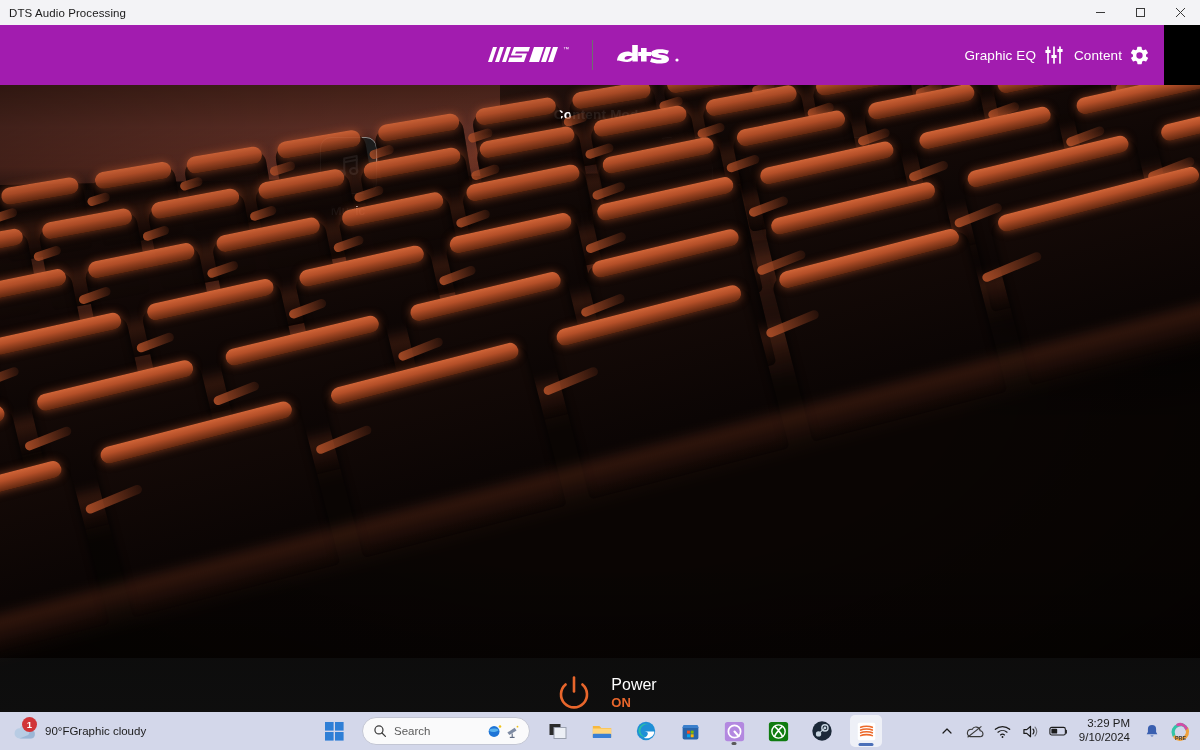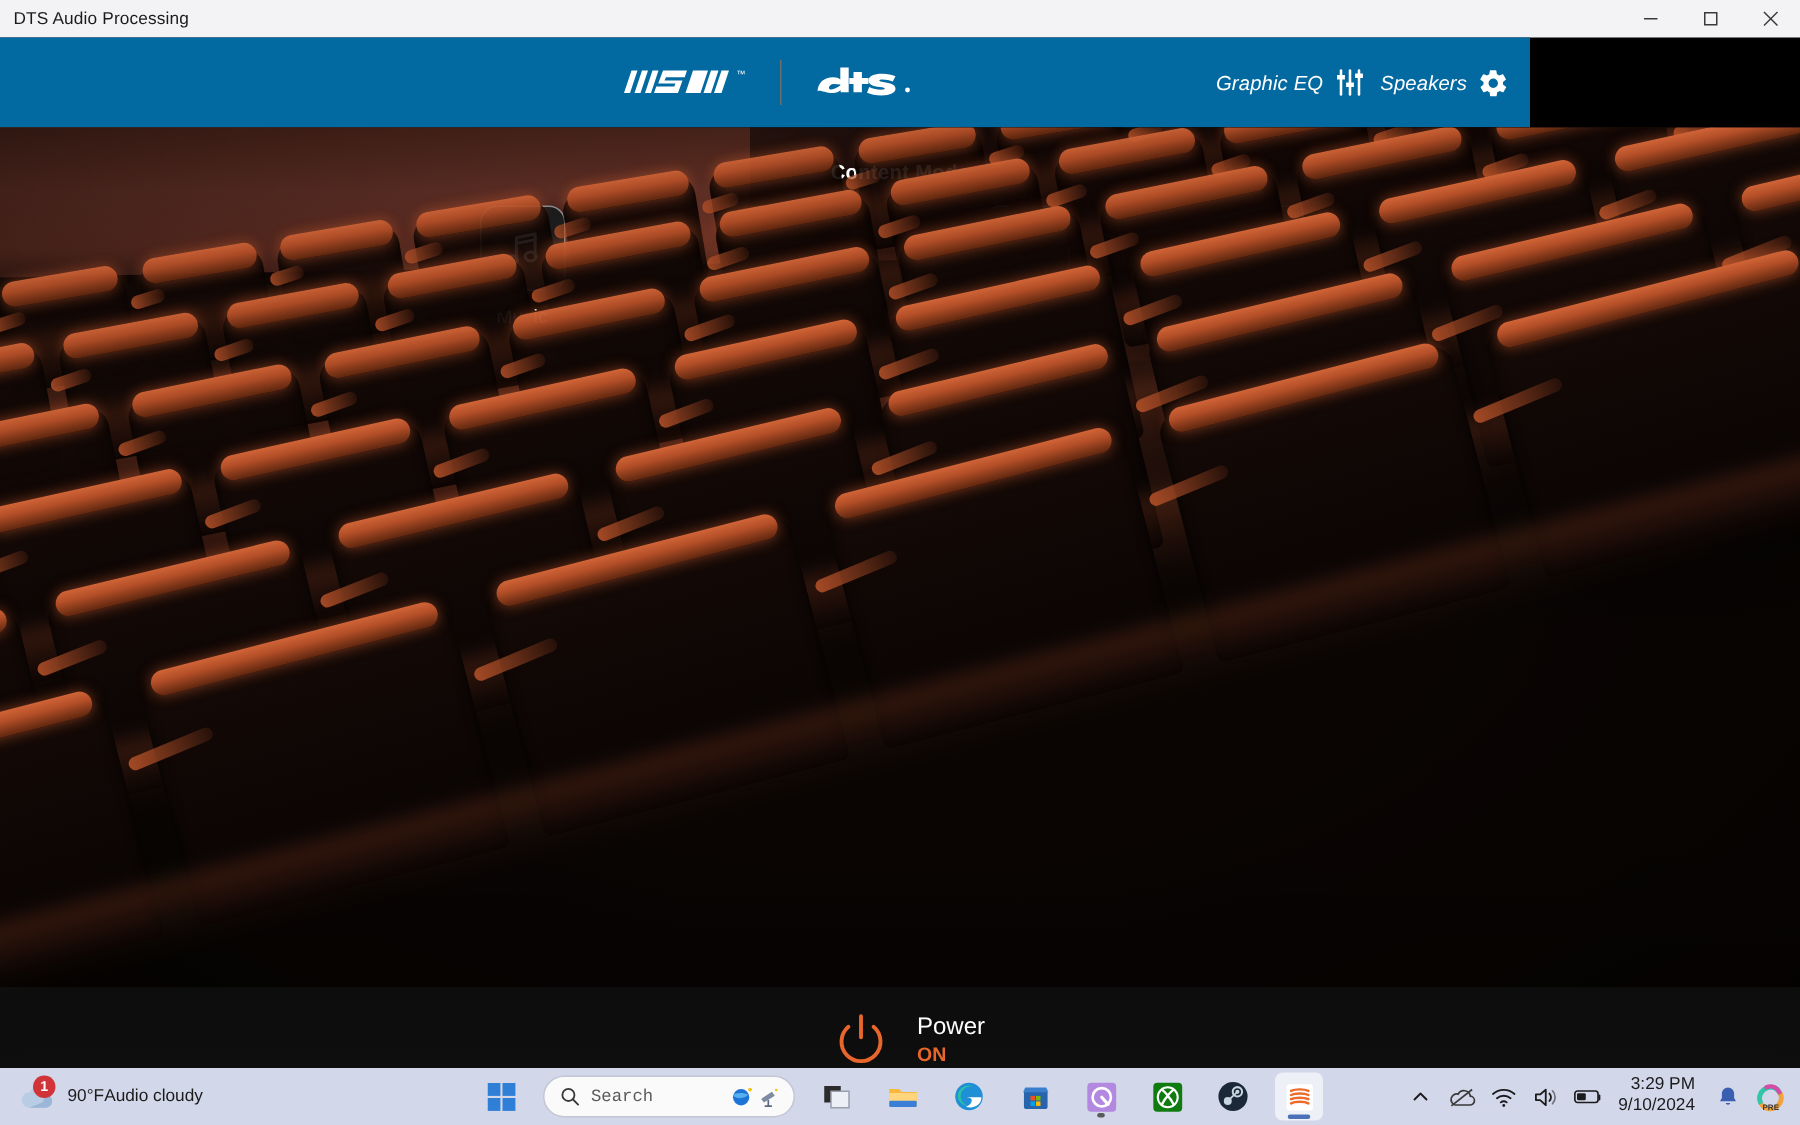--- a/index.html
+++ b/index.html
@@ -21,22 +21,22 @@
   }
   .win-controls { margin-left:auto; display:flex; height:25px; }
   .win-btn {
     width:40px; height:25px; display:flex; align-items:center; justify-content:center;
     color:#3a3a3a;
   }
   .win-btn svg { display:block; }
 
   
   .header {
-    position:absolute; top:25px; left:0; width:1020px; height:60px;
-    background:#0369a1; display:flex; align-items:center; justify-content:center;font-style:italic;
+    position:absolute; top:25px; left:0; width:1164px; height:60px;
+    background:#a21caf; display:flex; align-items:center; justify-content:center;
   }
   .logos { display:flex; align-items:center; gap:22px; }
   .msi-logo { display:block; }
   .logo-sep { width:1px; height:30px; background:#6e6e6e; }
   .dts-logo { display:block; }
 
   .header-right {
     position:absolute; right:14px; top:0; height:60px;
     display:flex; align-items:center; gap:9px;
   }
@@ -166,21 +166,21 @@
     position:absolute; top:-3px; left:10px; width:15px; height:15px; border-radius:50%;
     background:#d13438; color:#fff; font-size:9.5px; font-weight:bold;
     display:flex; align-items:center; justify-content:center;
   }
   .weather-text { display:flex; flex-direction:row; line-height:1.22; }
   .wtemp { font-size:11.5px; color:#1b1b1b; }
   .wdesc { font-size:11.5px; color:#1b1b1b; }
 
   .tb-center {
     position:absolute; left:50%; transform:translateX(-50%);
-    display:flex; align-items:center; gap:12px;font-family:Liberation Mono, monospace;
+    display:flex; align-items:center; gap:12px;
   }
   .tb-btn {
     width:32px; height:32px; border-radius:5px;
     display:flex; align-items:center; justify-content:center; cursor:pointer;
     position:relative;
   }
   .tb-btn.active-app { background:rgba(255,255,255,.62); }
   .app-underline {
     position:absolute; bottom:1px; left:50%; transform:translateX(-50%);
     width:15px; height:3px; border-radius:2px; background:#4b6fb8;
@@ -271,21 +271,21 @@
             <line x1="5" y1="3" x2="5" y2="19"></line>
             <line x1="11" y1="3" x2="11" y2="19"></line>
             <line x1="17" y1="3" x2="17" y2="19"></line>
           </g>
           <rect x="2.4" y="6" width="5.2" height="3" fill="#ffffff"></rect>
           <rect x="8.4" y="11" width="5.2" height="3" fill="#ffffff"></rect>
           <rect x="14.4" y="5" width="5.2" height="3" fill="#ffffff"></rect>
         </svg>
       </div>
       <div class="hdr-item">
-        <span class="hdr-label">Speakers</span>
+        <span class="hdr-label">Content</span>
         <svg class="hdr-icon" width="21" height="21" viewBox="0 0 24 24">
           <path fill="#ffffff" d="M19.4 13a7.8 7.8 0 0 0 0-2l2.1-1.6a.5.5 0 0 0 .1-.6l-2-3.5a.5.5 0 0 0-.6-.2l-2.5 1a7.6 7.6 0 0 0-1.7-1l-.4-2.6a.5.5 0 0 0-.5-.4h-4a.5.5 0 0 0-.5.4l-.4 2.6a7.6 7.6 0 0 0-1.7 1l-2.5-1a.5.5 0 0 0-.6.2l-2 3.5a.5.5 0 0 0 .1.6L4.6 11a7.8 7.8 0 0 0 0 2l-2.1 1.6a.5.5 0 0 0-.1.6l2 3.5c.1.2.4.3.6.2l2.5-1c.5.4 1.1.8 1.7 1l.4 2.6c0 .3.2.4.5.4h4c.3 0 .5-.1.5-.4l.4-2.6c.6-.2 1.2-.6 1.7-1l2.5 1c.2.1.5 0 .6-.2l2-3.5a.5.5 0 0 0-.1-.6zM12 15.6A3.6 3.6 0 1 1 15.6 12 3.6 3.6 0 0 1 12 15.6z"></path>
         </svg>
       </div>
     </div>
   </div>
 
   <div class="stage">
 
     <div class="bg-photo">
@@ -453,21 +453,21 @@
     <div class="weather">
       <div class="weather-icon">
         <svg width="26" height="22" viewBox="0 0 26 22">
           <path d="M7.5 18.5h11.2a4.4 4.4 0 0 0 .6-8.7 6 6 0 0 0-11.4-1.6 4.6 4.6 0 0 0-.4 10.3z" fill="#b8cce4"></path>
           <path d="M7.5 18.5h11.2a4.4 4.4 0 0 0 .6-8.7 6 6 0 0 0-6.3-4.4 6 6 0 0 1 3.2 9.6z" fill="#9bb6d6"></path>
         </svg>
         <div class="wbadge">1</div>
       </div>
       <div class="weather-text">
         <span class="wtemp">90°F</span>
-        <span class="wdesc">Audio cloudy</span>
+        <span class="wdesc">Graphic cloudy</span>
       </div>
     </div>
 
     <div class="tb-center">
 
       <div class="tb-btn">
         <svg width="19" height="19" viewBox="0 0 19 19">
           <rect x="0" y="0" width="8.6" height="8.6" fill="#2f7fd6"></rect>
           <rect x="10" y="0" width="8.6" height="8.6" fill="#2f7fd6"></rect>
           <rect x="0" y="10" width="8.6" height="8.6" fill="#2f7fd6"></rect>

